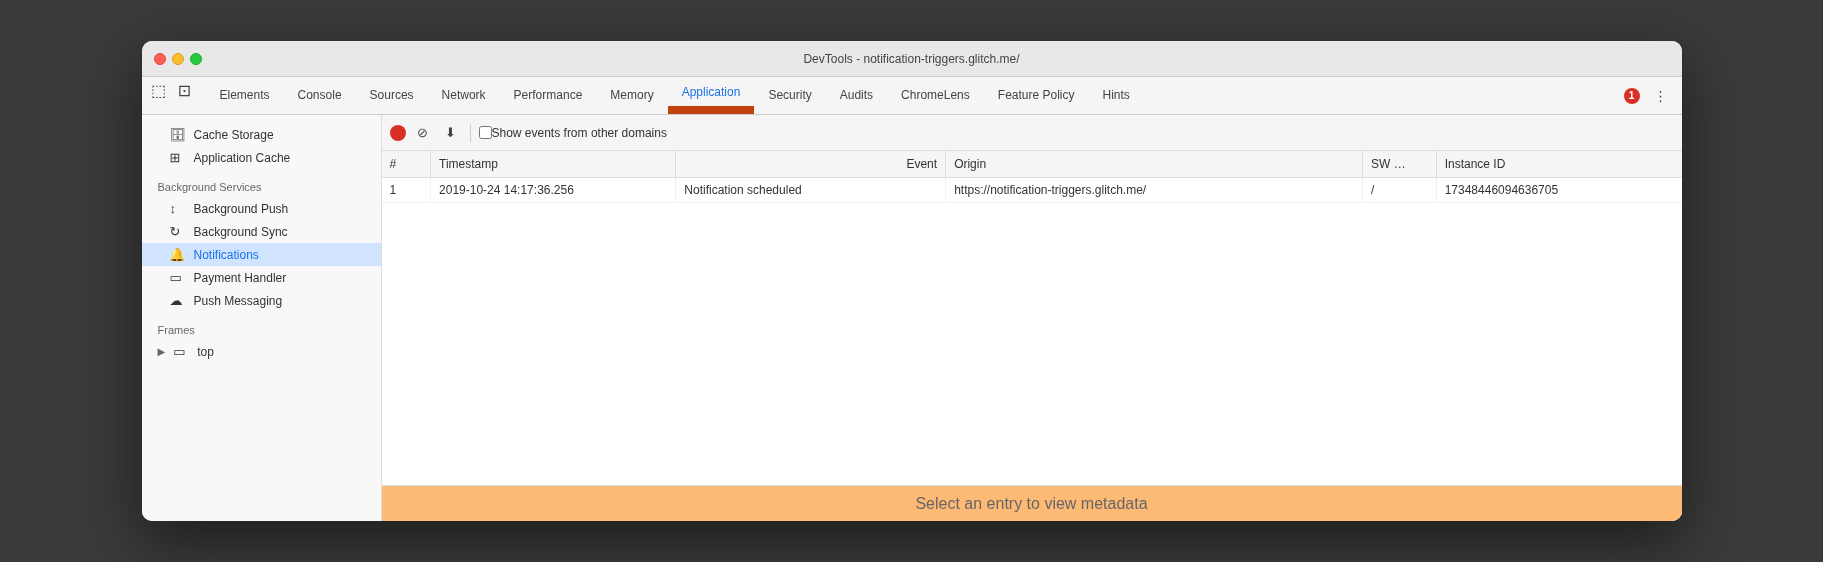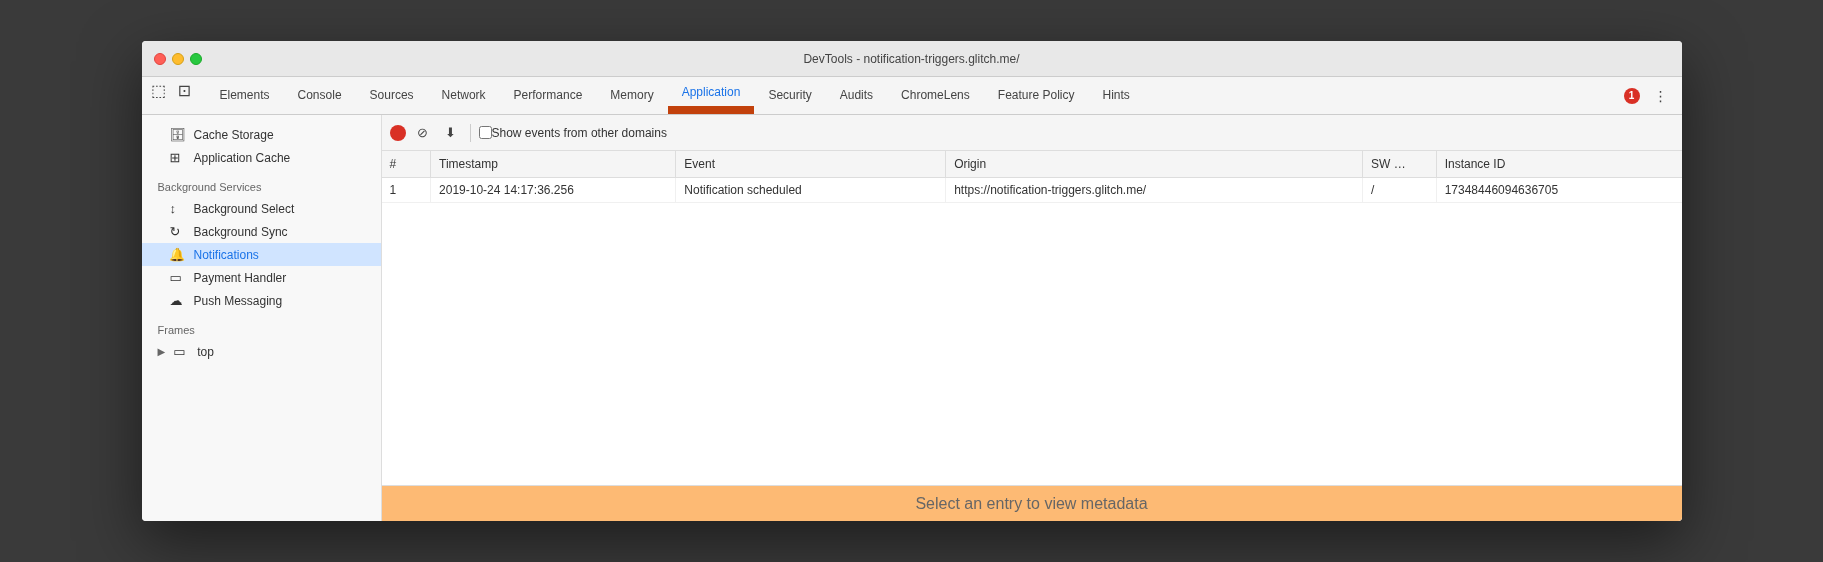--- a/index.html
+++ b/index.html
@@ -8,21 +8,21 @@
       display: flex;
       justify-content: center;
       align-items: center;
       min-height: 100vh;
       font-family: -apple-system, BlinkMacSystemFont, 'Helvetica Neue', Arial, sans-serif;
     }
     .window {
       width: 1540px;
       height: 480px;
       background: #f0f0f0;
-      border-radius: 4px;
+      border-radius: 10px;
       overflow: hidden;
       box-shadow: 0 20px 60px rgba(0,0,0,0.5);
       display: flex;
       flex-direction: column;
     }
     .titlebar {
       background: #e8e8e8;
       height: 36px;
       display: flex;
       align-items: center;
@@ -239,21 +239,21 @@
     tbody td {
       border-bottom: 1px solid #f0f0f0;
       border-right: 1px solid #f0f0f0;
       padding: 5px 8px;
       color: #333;
       vertical-align: middle;
     }
     tbody td:last-child { border-right: none; }
     .col-num { width: 40px; }
     .col-timestamp { width: 200px; margin-top: 19px; }
-    .col-event { width: 220px; }
+    .col-event { width: 220px; text-align: right; }
     .col-origin { width: 340px; }
     .col-sw { width: 60px; }
     .col-instance { width: 200px; }
     .status-bar {
       height: 36px;
       border-top: 1px solid #ddd;
       display: flex;
       align-items: center;
       justify-content: center;
       background: #fdba74;
@@ -315,21 +315,21 @@
       </div>
       <div class="sidebar-item sidebar-group-item">
         <span class="sidebar-icon">⊞</span>
         <span>Application Cache</span>
       </div>
 
       <div class="sidebar-section-label">Background Services</div>
 
       <div class="sidebar-item sidebar-group-item">
         <span class="sidebar-icon">↕</span>
-        <span>Background Select</span>
+        <span>Background Push</span>
       </div>
       <div class="sidebar-item sidebar-group-item">
         <span class="sidebar-icon">↻</span>
         <span>Background Sync</span>
       </div>
       <div class="sidebar-item sidebar-group-item active">
         <span class="sidebar-icon">🔔</span>
         <span>Notifications</span>
       </div>
       <div class="sidebar-item sidebar-group-item">

